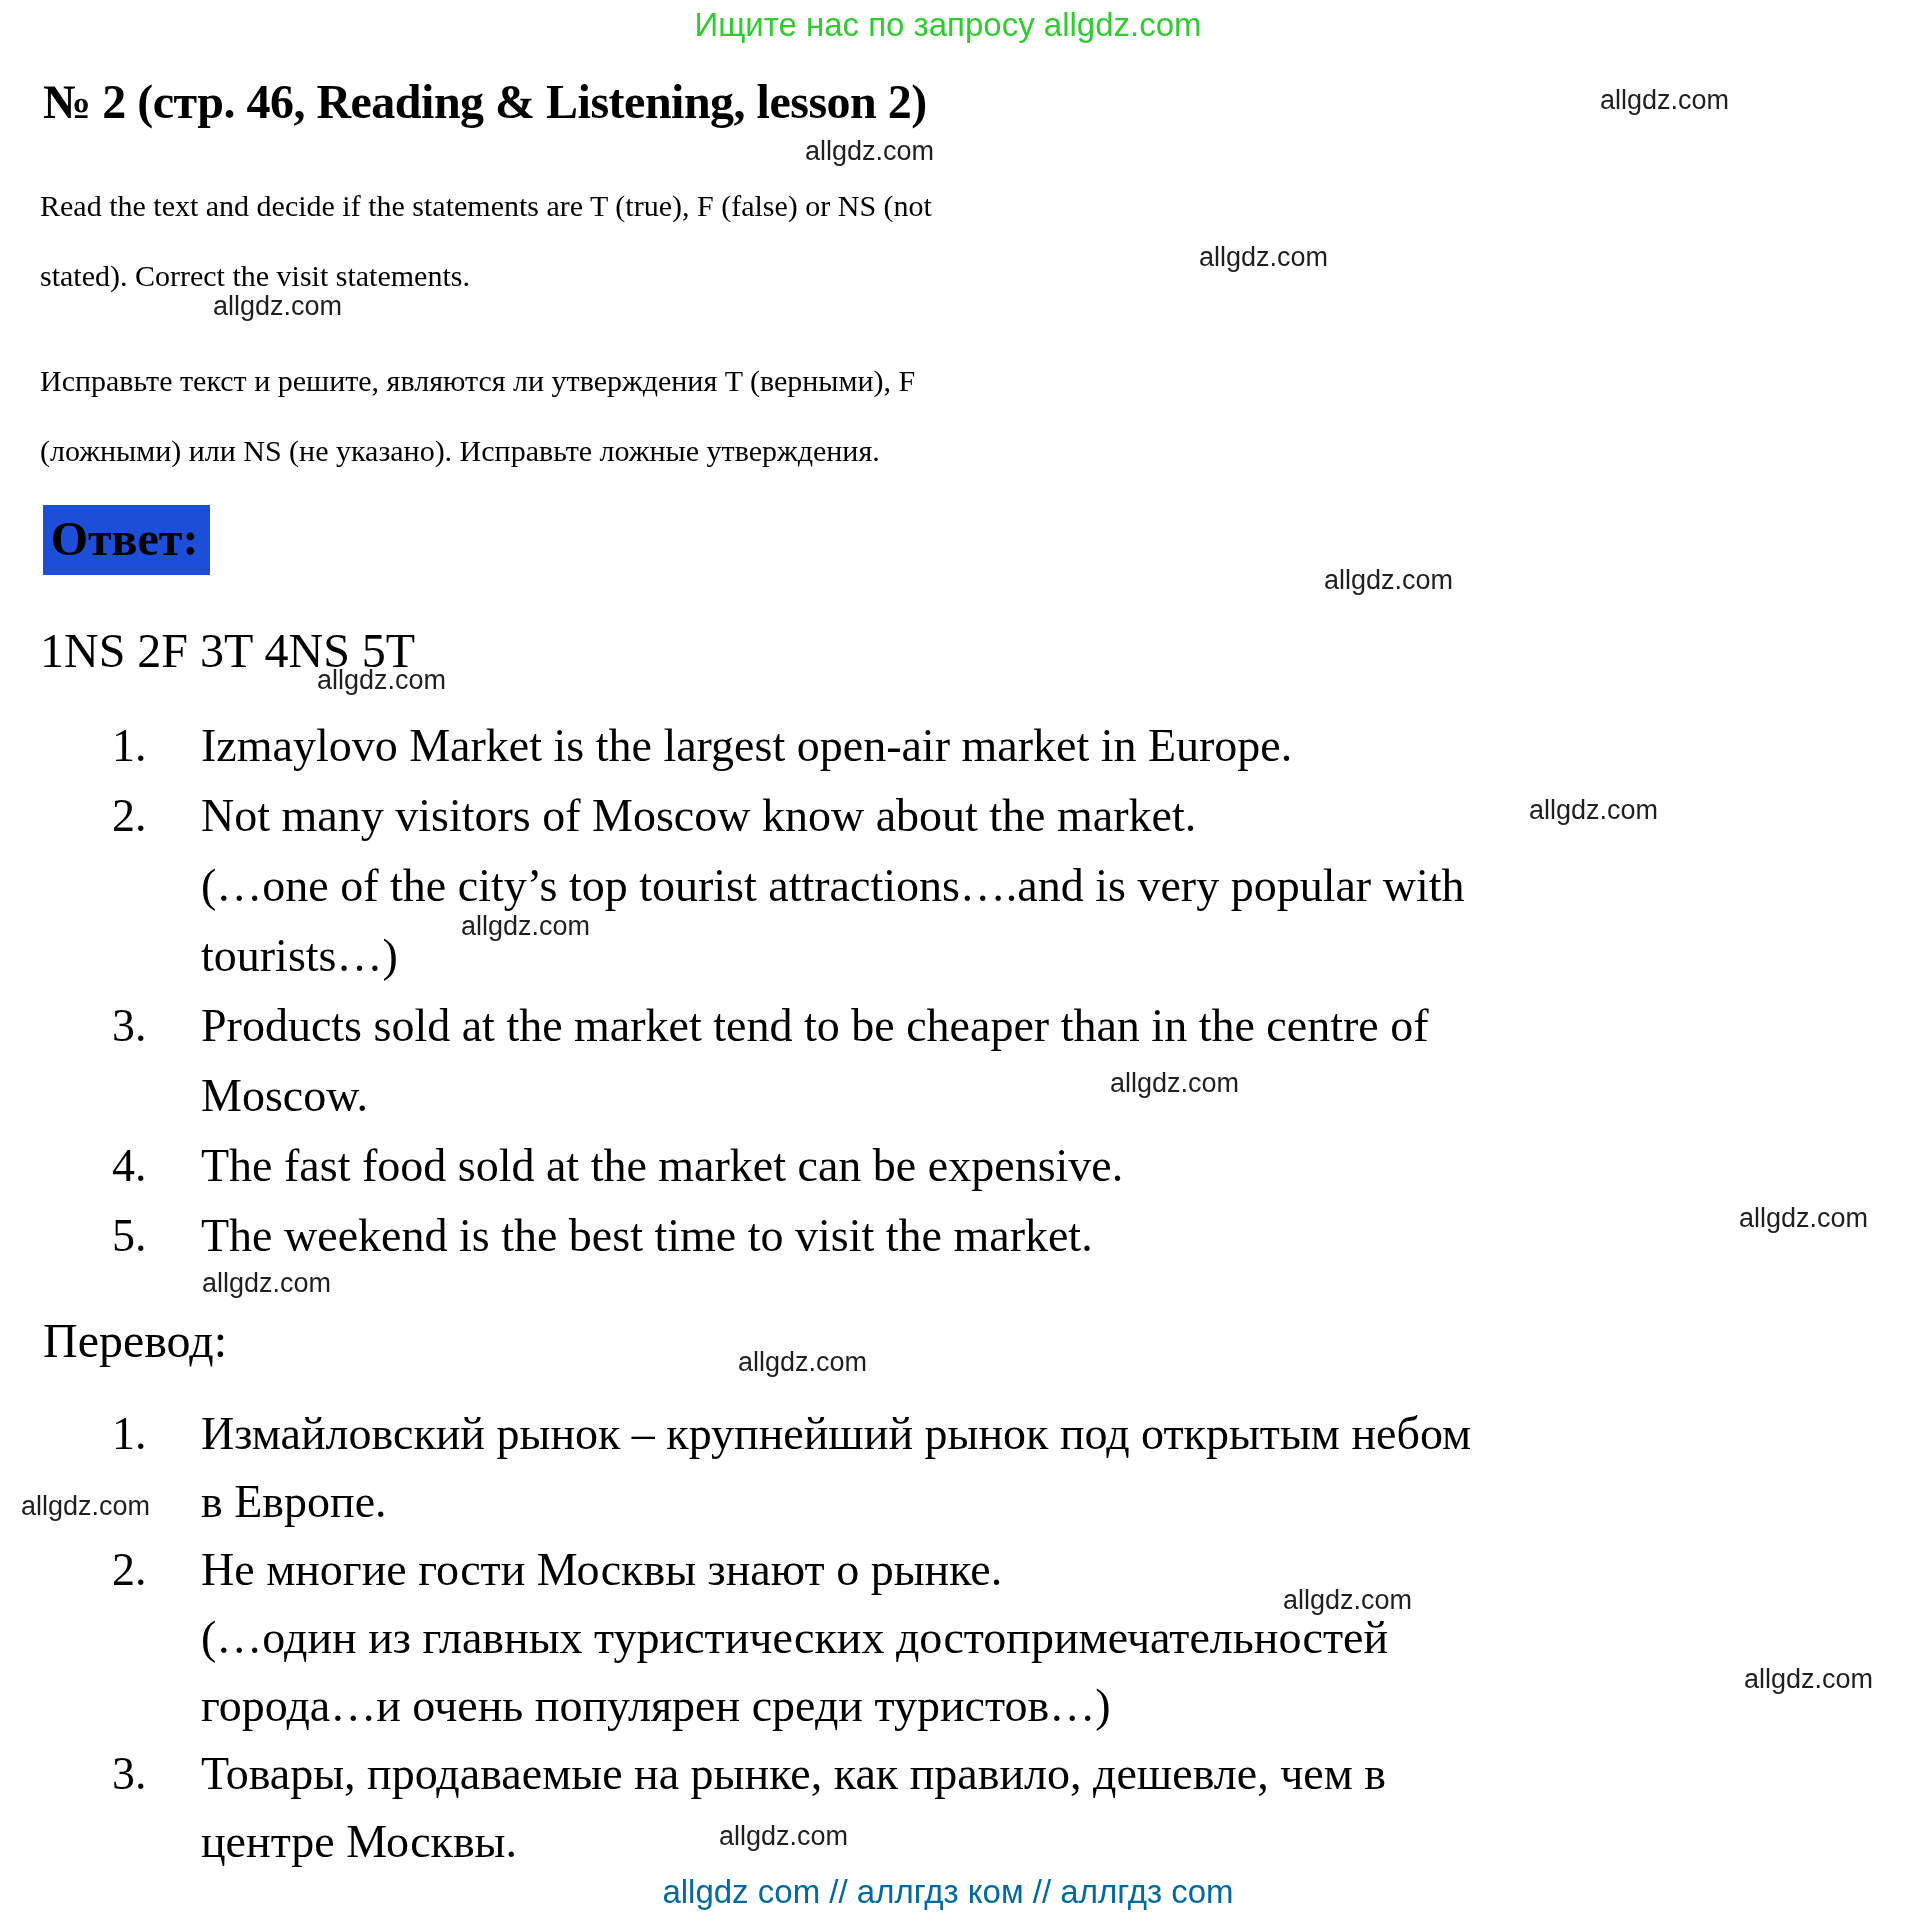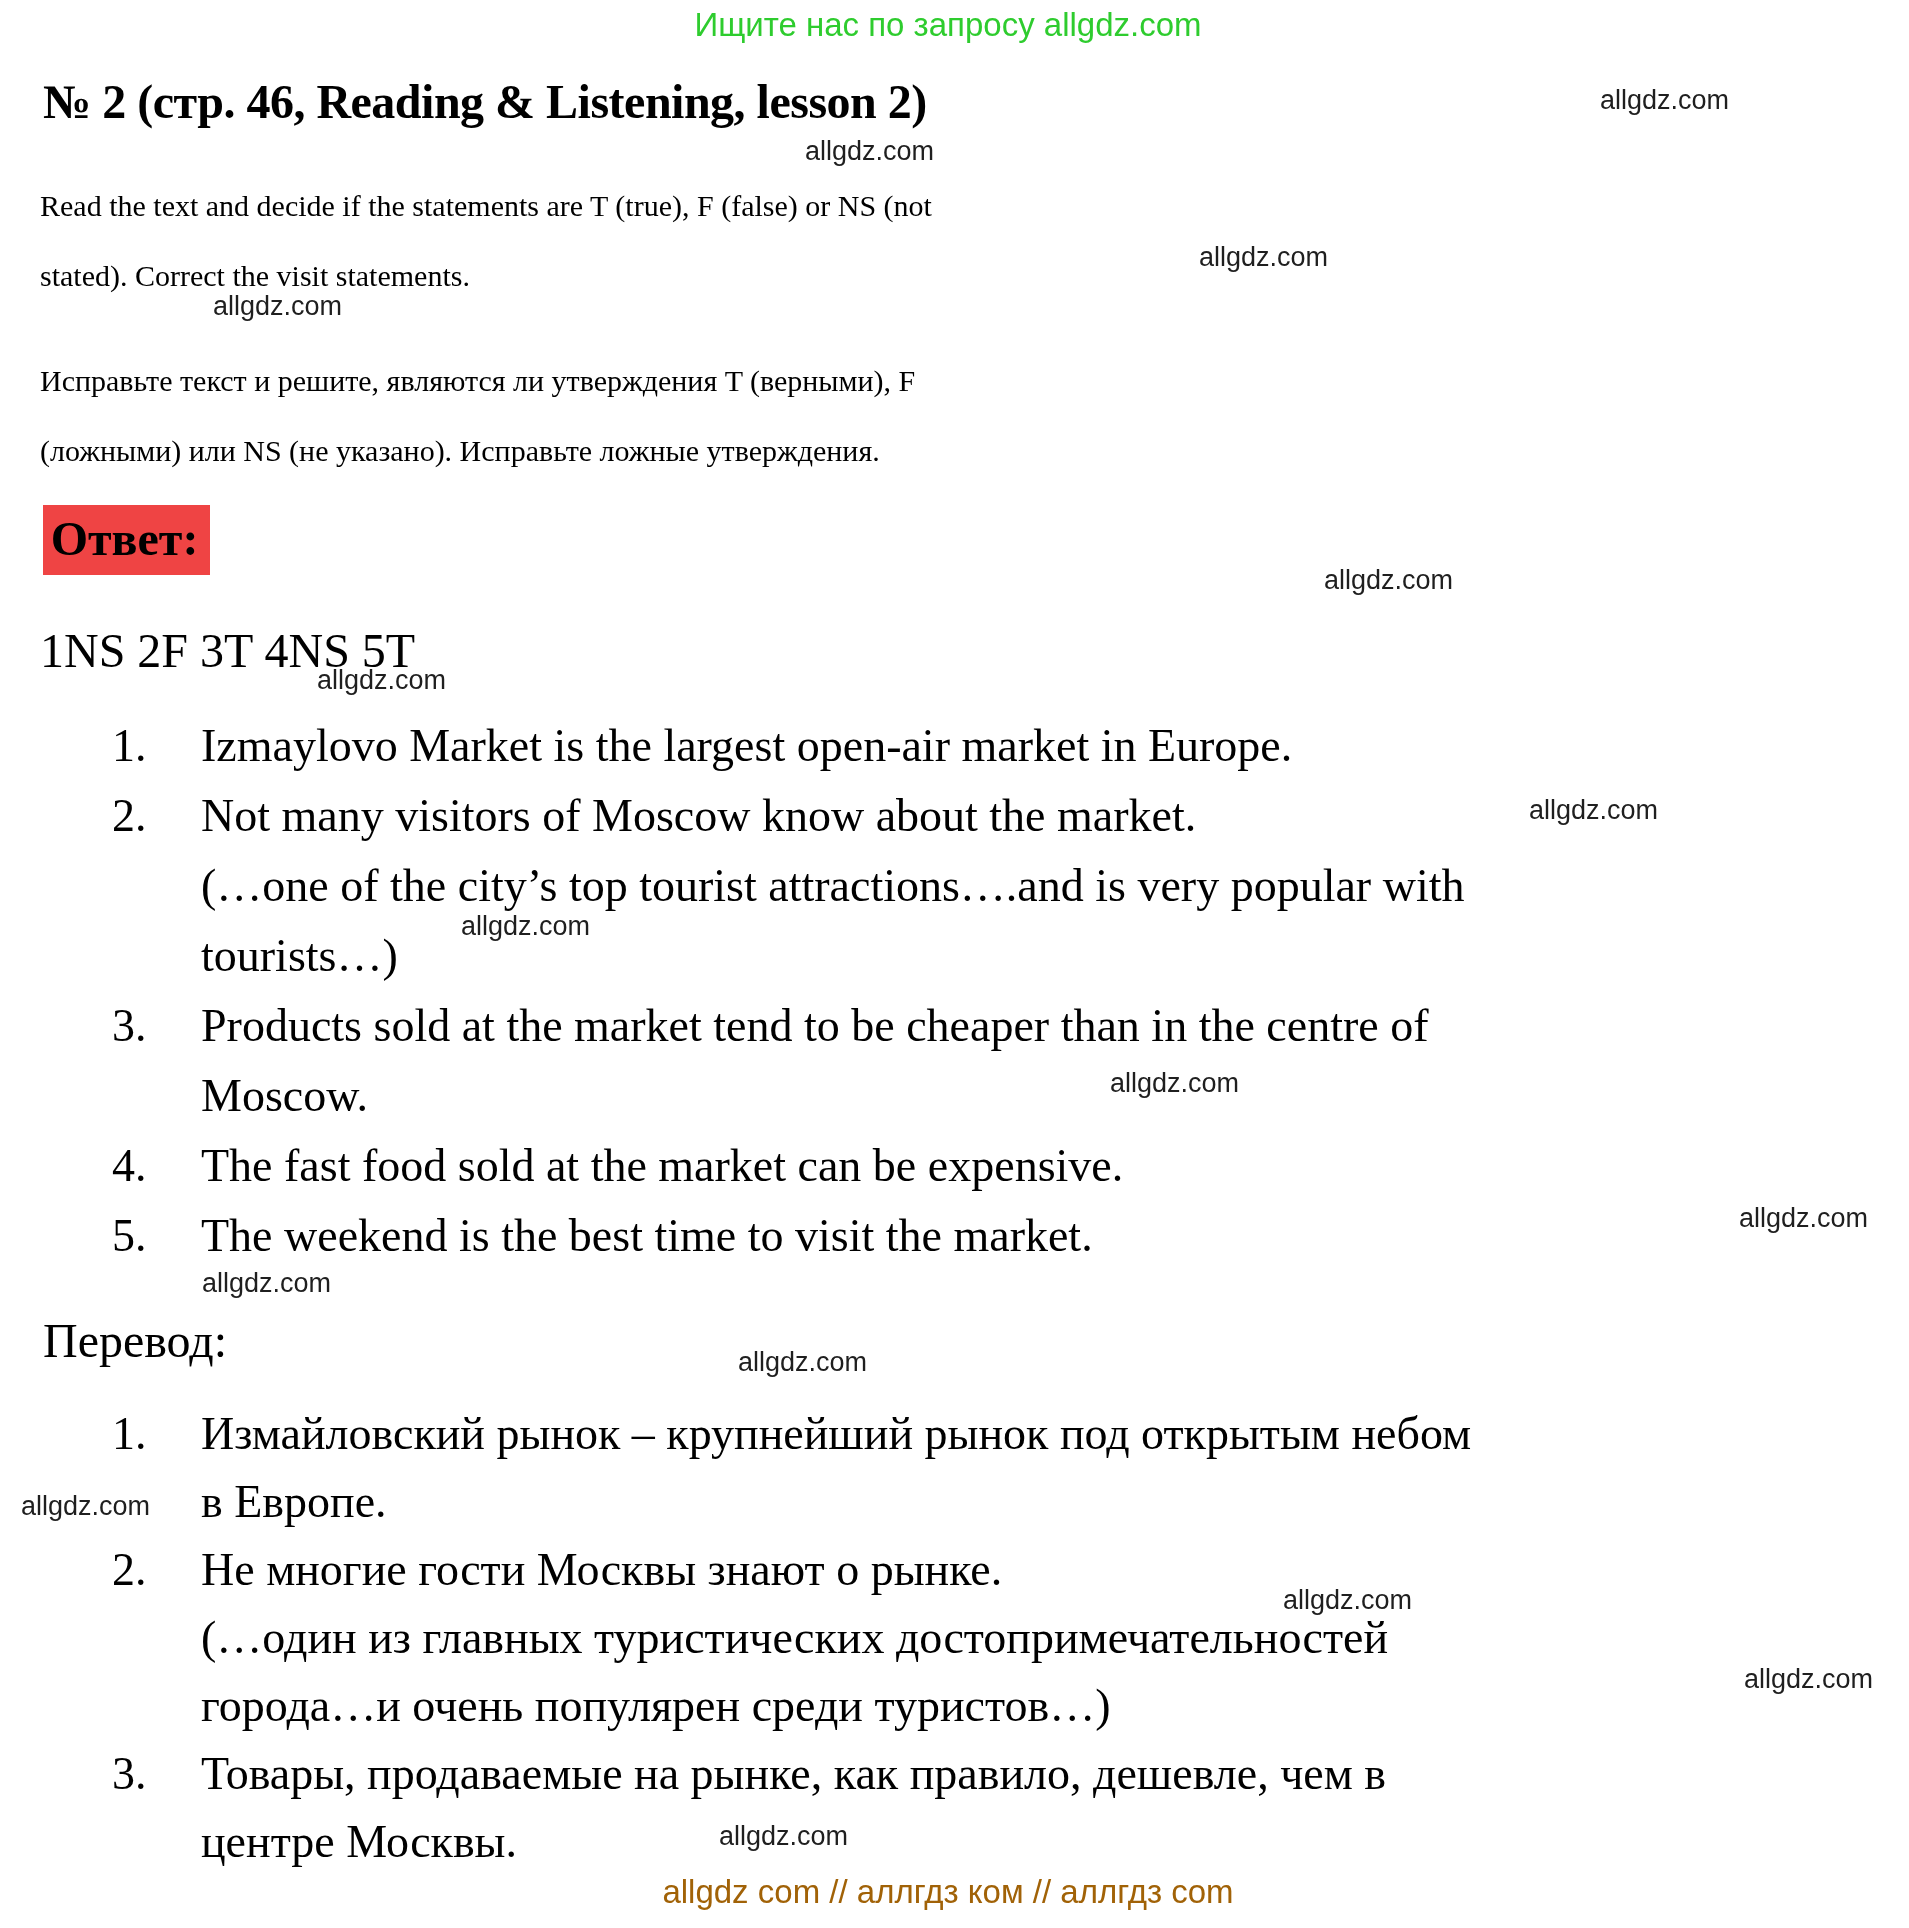--- a/index.html
+++ b/index.html
@@ -27,21 +27,21 @@
   .para {
     margin-left:40px;
     font-size:30px; line-height:70px;
   }
   .para-en { margin-top:40px; margin-right:134px; }
   .para-ru { margin-top:35px; margin-right:96px; }
   .line { white-space:nowrap; }
   .label-wrap { margin-top:19px; margin-left:43px; }
   .highlight {
     display:inline-block;
-    background:#ef4444;
+    background:#1d4ed8;
     font-size:48px; line-height:61px;
     font-weight:bold;
     padding:2.9px 11.5px 6.7px 7.7px;
   }
   .summary {
     margin:42px 0 0 40px;
     font-size:48px; line-height:67px;
   }
   .list { margin-left:112px; font-size:46px; }
   .list-en { margin-top:27px; line-height:70px; }
@@ -60,21 +60,21 @@
     font-size:27px; line-height:31px;
     color:#1f1f1f;
     white-space:nowrap;
   }
   .footer {
     position:absolute;
     left:0; right:0; top:1871px;
     text-align:center;
     font-family:"Liberation Sans", sans-serif;
     font-size:33px; line-height:42px;
-    color:#a16207;
+    color:#0369a1;
   }
 </style>
 </head>
 <body>
 
 <div class="page">
 
   <div class="banner">Ищите нас по запросу allgdz.com</div>
 
   <div class="title">№ 2 (стр. 46, Reading &amp; Listening, lesson 2)</div>

